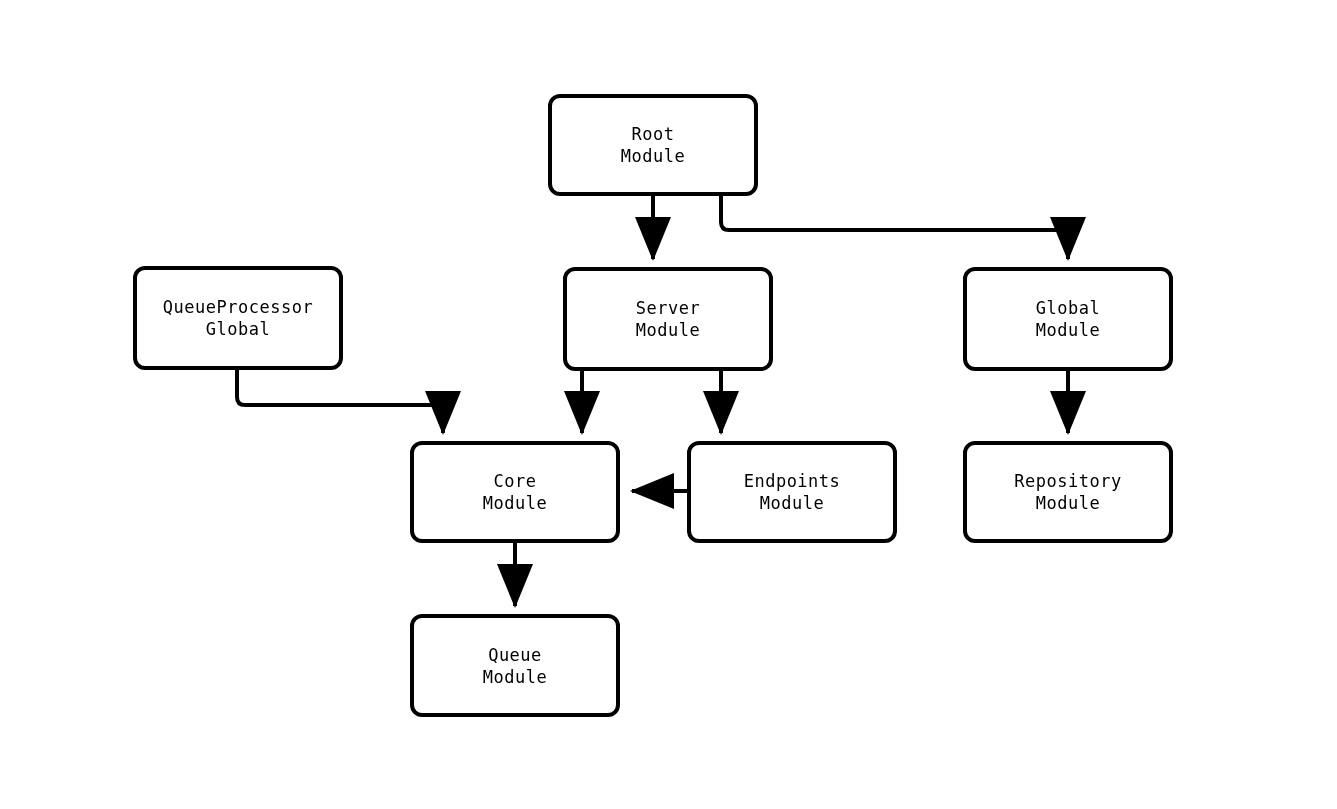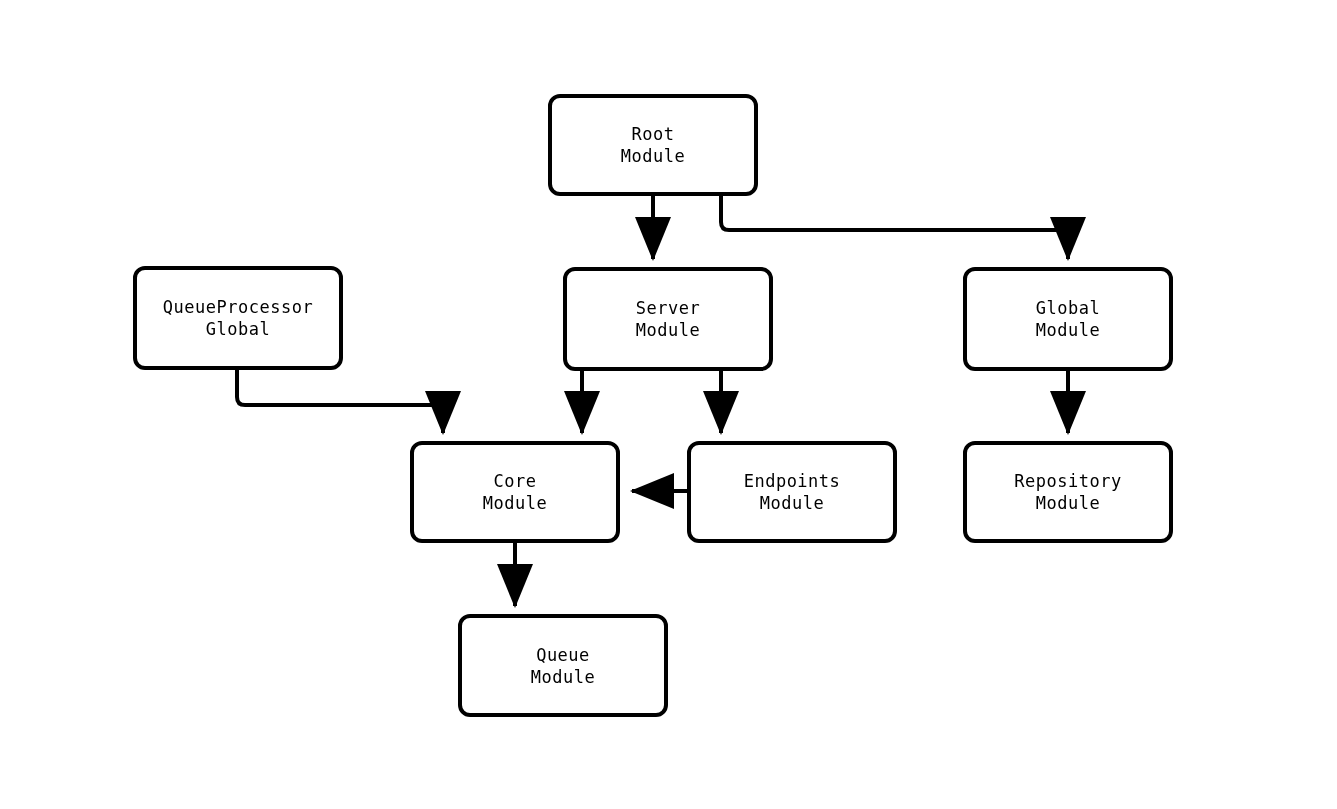--- a/index.html
+++ b/index.html
@@ -90,19 +90,19 @@
 Module</div>
       </div>
       <div class="node" style="left: 687px; top: 441px; width: 210px; height: 102px; background: rgb(255, 255, 255); border-color: rgb(0, 0, 0);">
         <div class="node-label">Endpoints
 Module</div>
       </div>
       <div class="node" style="left: 963px; top: 441px; width: 210px; height: 102px; background: rgb(255, 255, 255); border-color: rgb(0, 0, 0);">
         <div class="node-label">Repository
 Module</div>
       </div>
-      <div class="node" style="left: 410px; top: 614px; width: 210px; height: 103px; background: rgb(255, 255, 255); border-color: rgb(0, 0, 0); margin-left: 48px;">
+      <div class="node" style="left: 410px; top: 614px; width: 210px; height: 103px; background: rgb(255, 255, 255); border-color: rgb(0, 0, 0);">
         <div class="node-label">Queue
 Module</div>
       </div>
     </div>
 
 </div>
 
 </body></html>

